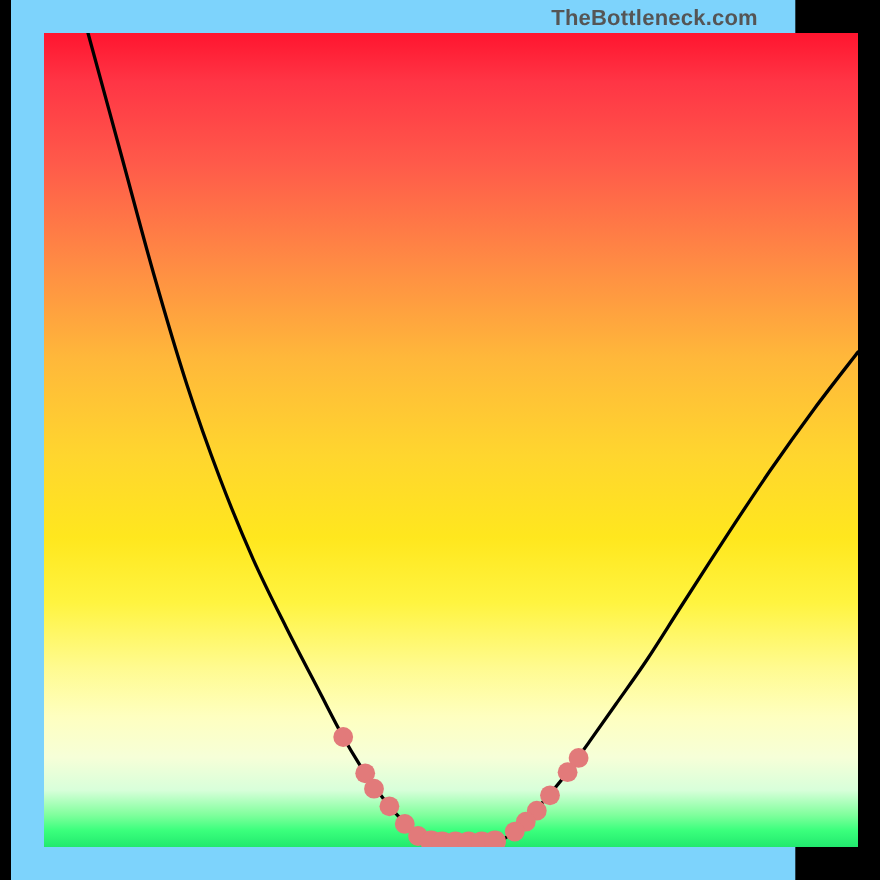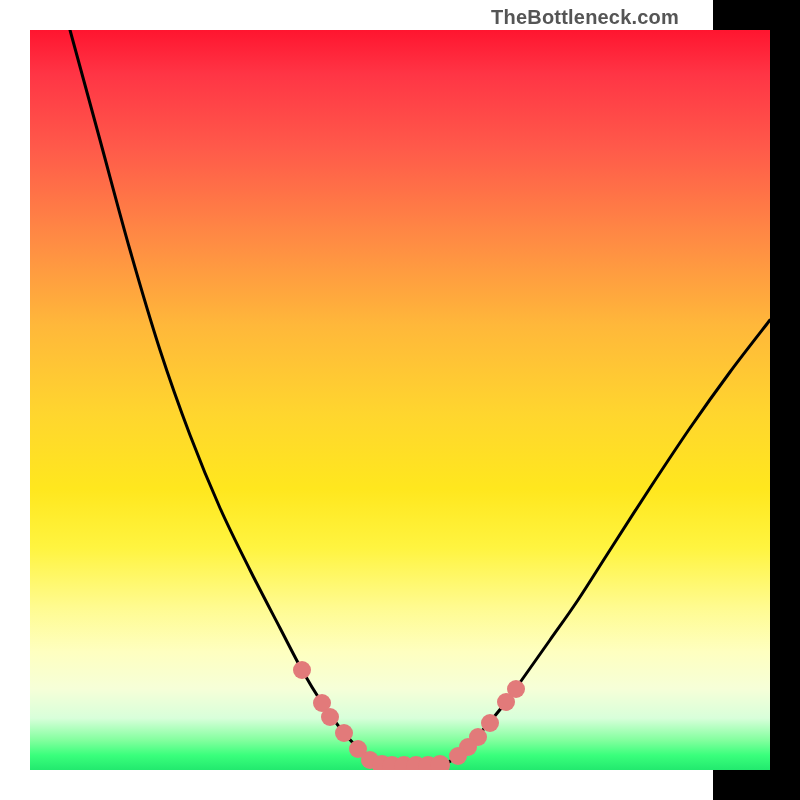--- a/index.html
+++ b/index.html
@@ -8,21 +8,22 @@
     width: 800px;
     height: 800px;
     overflow: hidden;
     font-family: Arial, Helvetica, sans-serif;
     background: #000;
   }
   .frame {
     position: relative;
     width: 713px;
     height: 800px;
-    background: #ffffff;
+    background: #7dd3fc;
+    margin-left: 10px;
   }
   .plot {
     position: absolute;
     left: 30px;
     top: 30px;
     width: 740px;
     height: 740px;
     background: linear-gradient(
       to bottom,
       #ff152f 0%,

